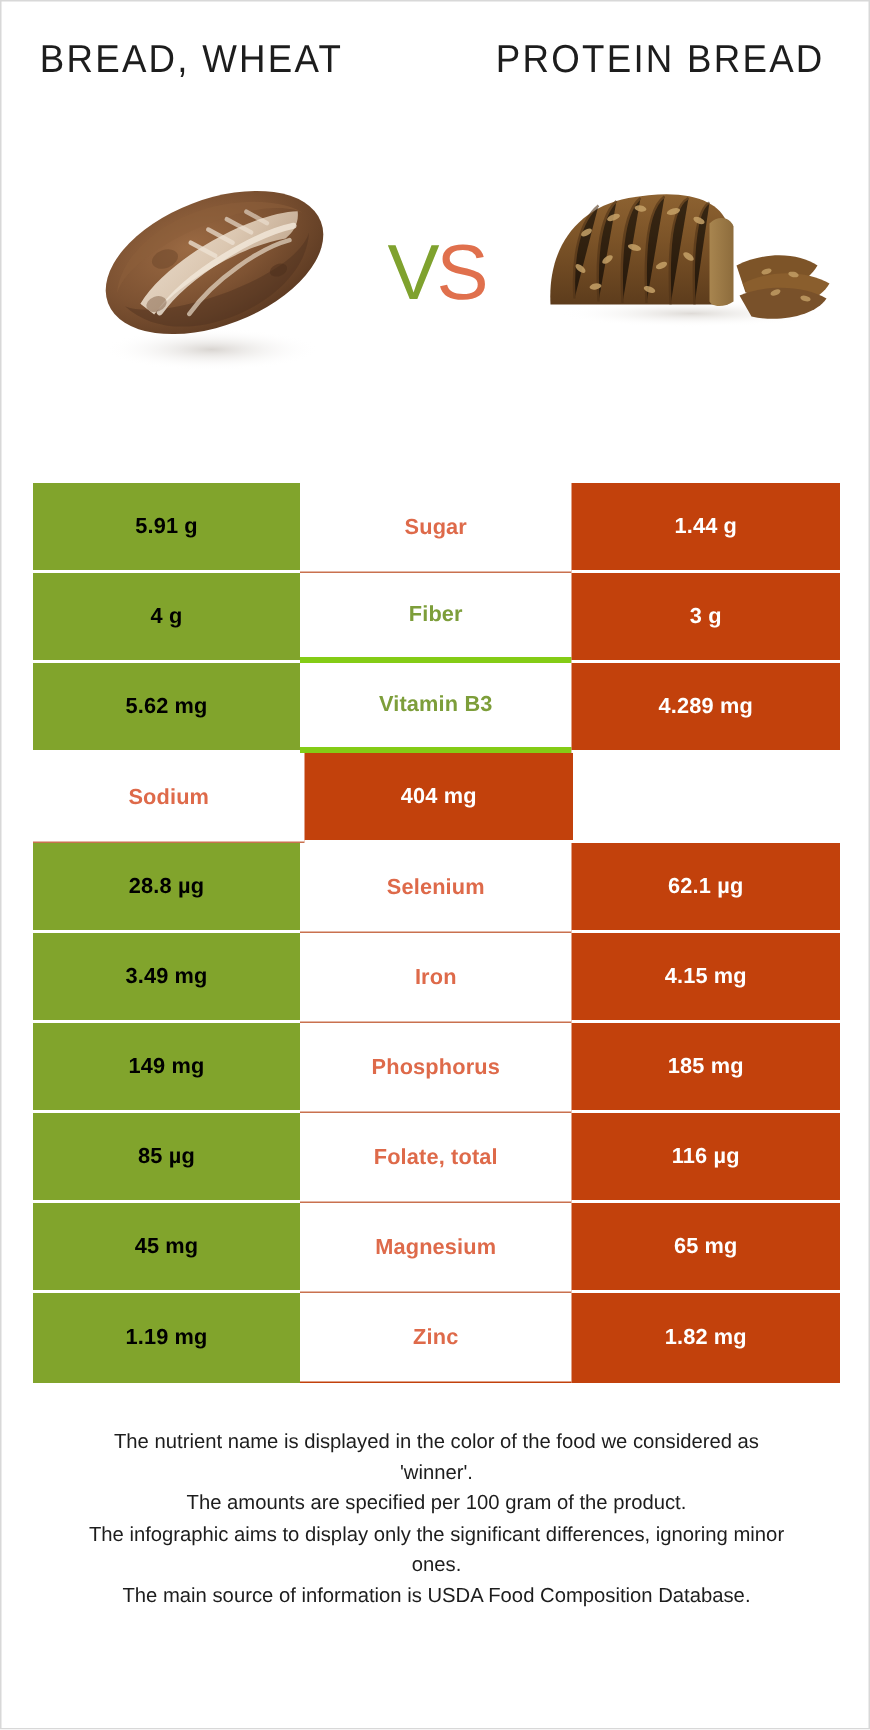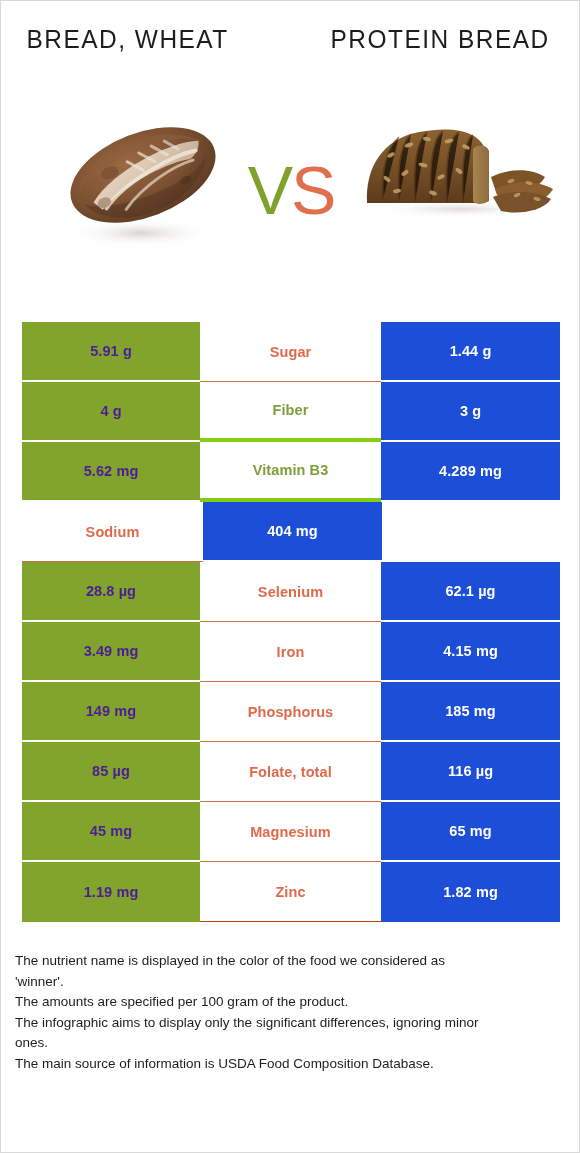--- a/index.html
+++ b/index.html
@@ -64,21 +64,21 @@
   .img-right { left: 360px; top: 14px; width: 200px; height: 105px; }
 
   .vs {
     position: absolute;
     left: 0;
     top: 55px;
     width: 580px;
     text-align: center;
     font-family: "Liberation Sans", sans-serif;
     font-weight: 300;
-    font-size: 68px;
+    font-size: 52px;
     line-height: 1;
     letter-spacing: -2px;
     pointer-events: none;
   }
   .vs .v { color: #7fa22e; }
   .vs .s { color: #e0704d; }
 
   
   .table {
     position: absolute;
@@ -96,52 +96,52 @@
     align-items: center;
     justify-content: center;
     box-sizing: border-box;
     font-size: 14.5px;
     font-weight: 600;
     letter-spacing: 0.1px;
   }
   .cell-left {
     width: 178px;
     background: #81a42c;
-    color: #4c1d95;
+    color: #000000;
     border-bottom: 2px solid #ffffff;
   }
   .cell-mid {
     width: 181px;
     background: #ffffff;
     font-weight: 700;
     font-size: 14.5px;
   }
   .cell-right {
     width: 179px;
-    background: #1d4ed8;
+    background: #c2410c;
     color: #ffffff;
     border-bottom: 2px solid #ffffff;
   }
   .row:last-child .cell-left,
   .row:last-child .cell-right { border-bottom: none; }
 
   .cell-mid.win-green  { color: #7d9e3a; border-bottom: 4px solid #84cc16; }
   .cell-mid.win-orange { color: #de6a4a; border-bottom: 1px solid #c9714f; }
   .row:last-child .cell-mid { border-bottom: 1px solid #c2410c; }
   .row:last-child .cell-mid.win-green { border-bottom: 1px solid #7d9e3a; }
 
   
   .footer {
     position: absolute;
     left: 0;
     top: 950px;
     width: 580px;
     padding: 0 14px;
     box-sizing: border-box;
-    text-align: left;
+    text-align: center;
     font-size: 13.5px;
     line-height: 1.52;
     color: #1d1d1d;
   }
   .footer-line { display: block; }
 </style>
 </head>
 <body>
 
 <div class="page">

